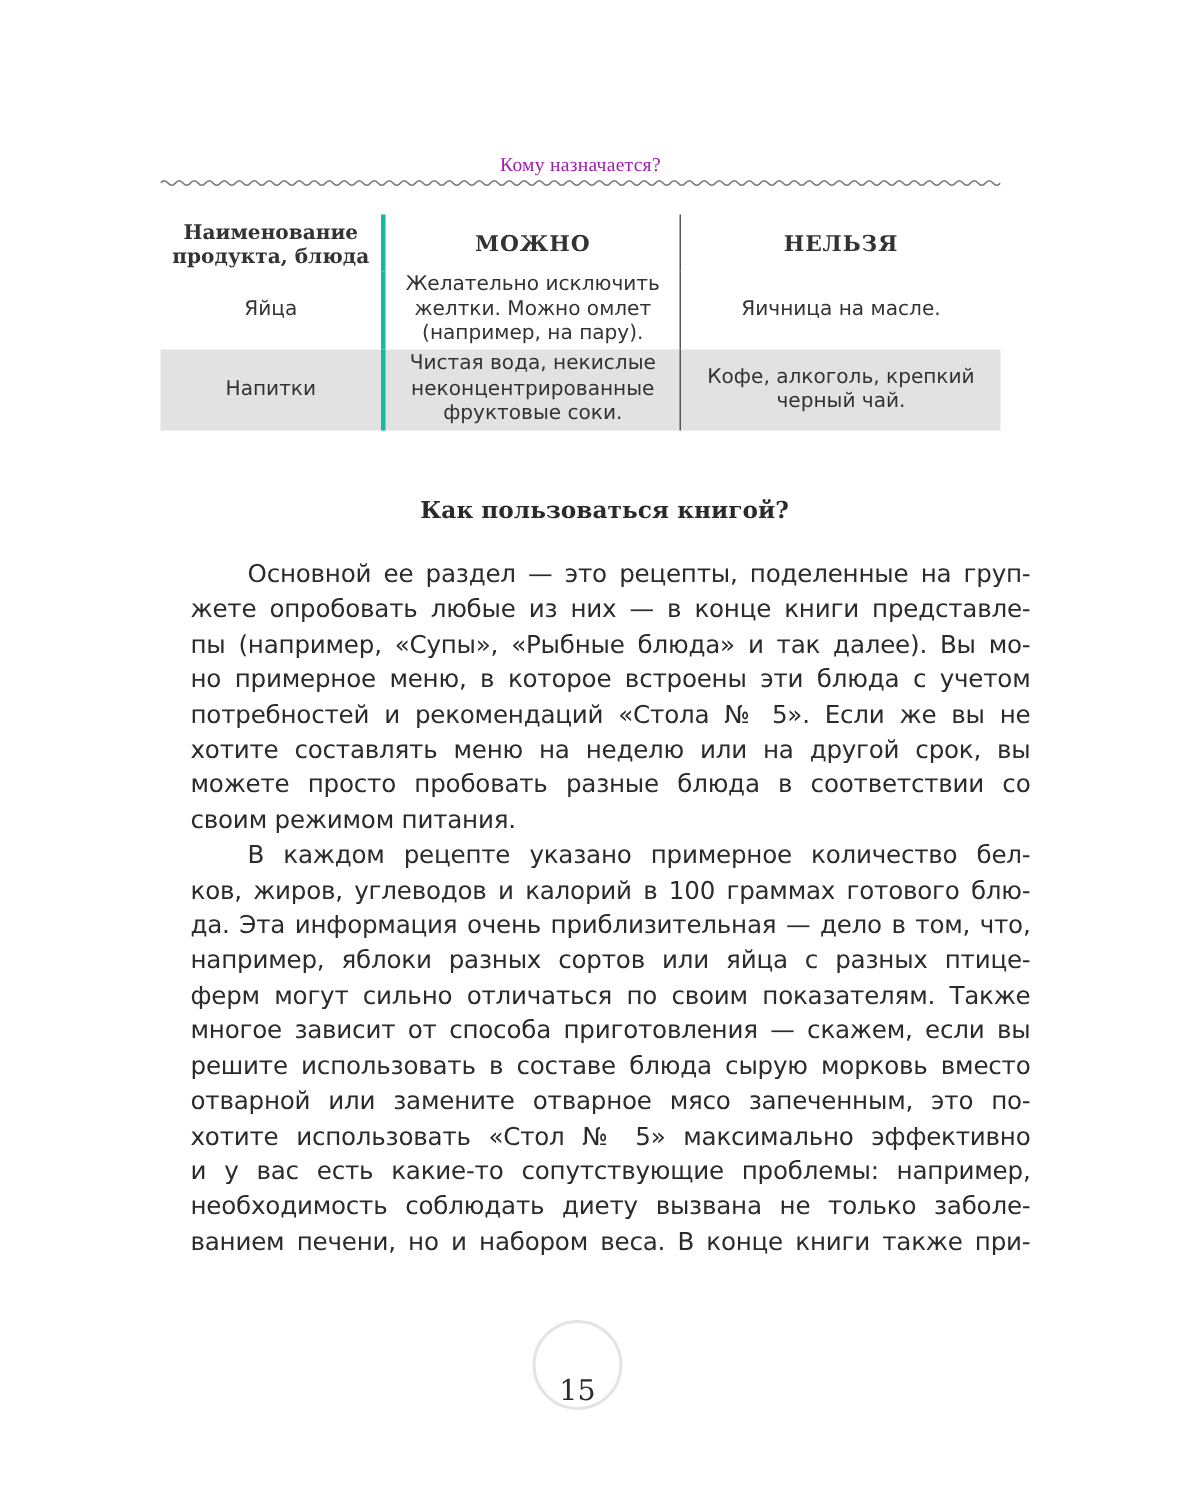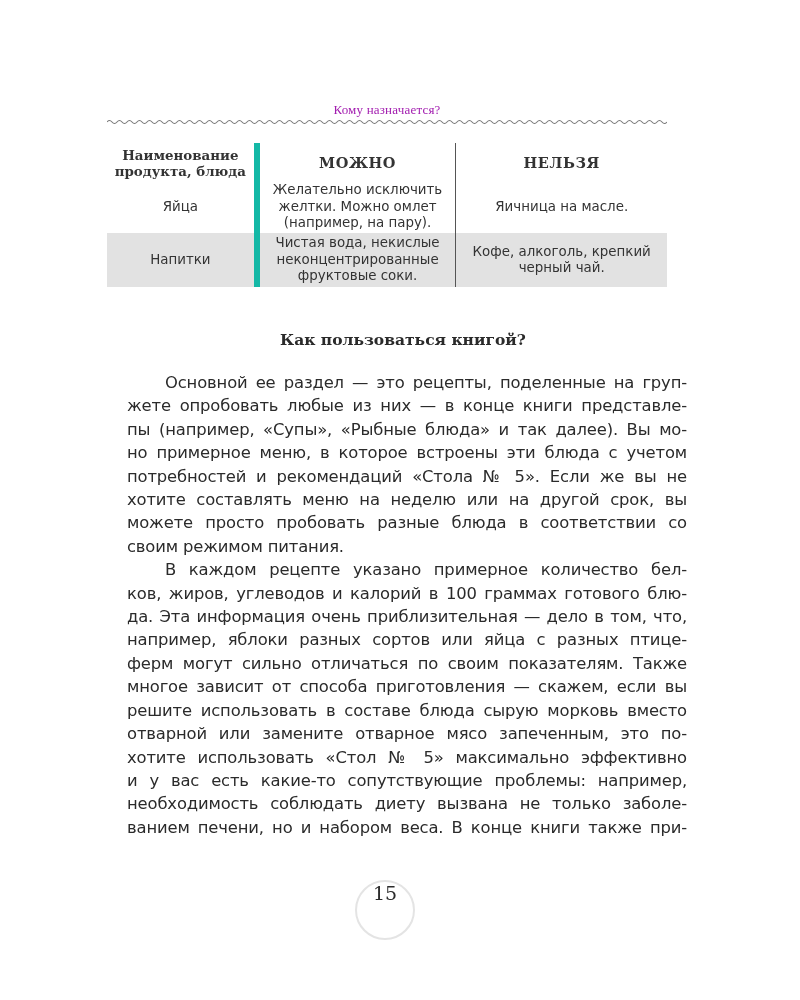--- a/index.html
+++ b/index.html
@@ -23,39 +23,39 @@
       font-family: "DejaVu Serif", serif; font-weight: bold; font-size: 13.4px; color: #333;
       padding: 2px 2px 0 2px; line-height: 16px; text-align: center; vertical-align: middle;
     }
     table.diet th.big { font-weight: bold; font-size: 14.5px; letter-spacing: 0.6px; }
     table.diet td {
       text-align: center; vertical-align: middle; line-height: 16.5px; padding: 0 4px;
     }
     table.diet tr.hdr { height: 38px; }
     table.diet tr.r1 { height: 52px; }
     table.diet tr.r2 { height: 54px; background: #e2e2e2; }
-    .c1 { width: 143px; border-right: 6px solid #14b8a6; }
+    .c1 { width: 143px; border-right: 3px solid #14b8a6; }
     .c2 { width: 192px; border-right: 1px solid #555; }
     .c3 { width: 224px; }
     .section-title {
       position: absolute; top: 330px; left: 16px; width: 560px; text-align: center;
       font-family: "DejaVu Serif", serif; font-weight: bold; font-size: 15.5px; color: #2a2a2a;
     }
     .body-text {
       position: absolute; top: 371px; left: 0; width: 560px;
       font-family: "DejaVu Sans", sans-serif; font-size: 16.4px; line-height: 23.4px;
       color: #2b2b2b; text-align: justify; text-align-last: justify; letter-spacing: -0.15px; margin-left: 20px;
     }
     .body-text .ln { display: block; text-align: justify; text-align-last: justify; white-space: nowrap; }
     .body-text .ln.last { text-align-last: left; }
     .body-text .ln.first { padding-left: 38px; }
     .folio {
       position: absolute; left: 355px; top: 880px; width: 60px; height: 60px;
       border: 2px solid #e4e4e4; border-radius: 50%; box-sizing: border-box;
-      display: flex; align-items: flex-start; justify-content: center;
+      display: flex; align-items: flex-end; justify-content: center;
       font-family: "DejaVu Serif", serif; font-size: 19px; color: #2b2b2b;
     }
   </style>
 </head>
 <body>
 
 <div class="page">
 
   <div class="running-head">Кому назначается?</div>
 

